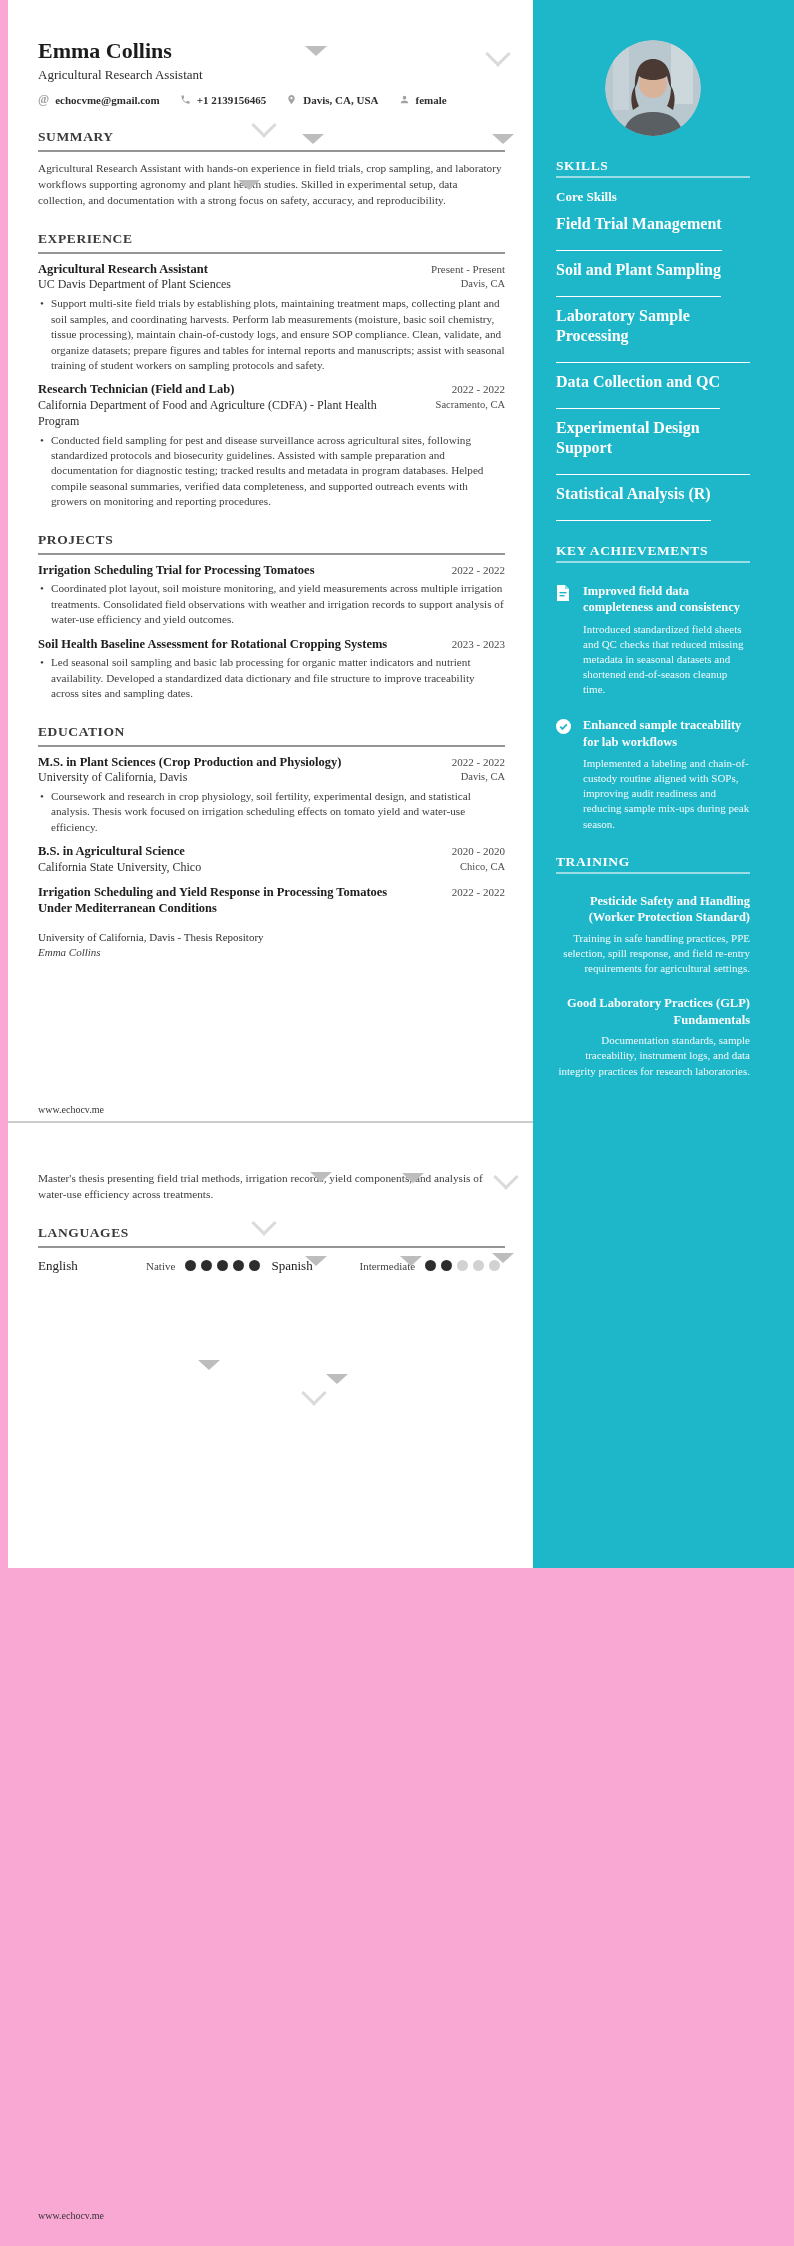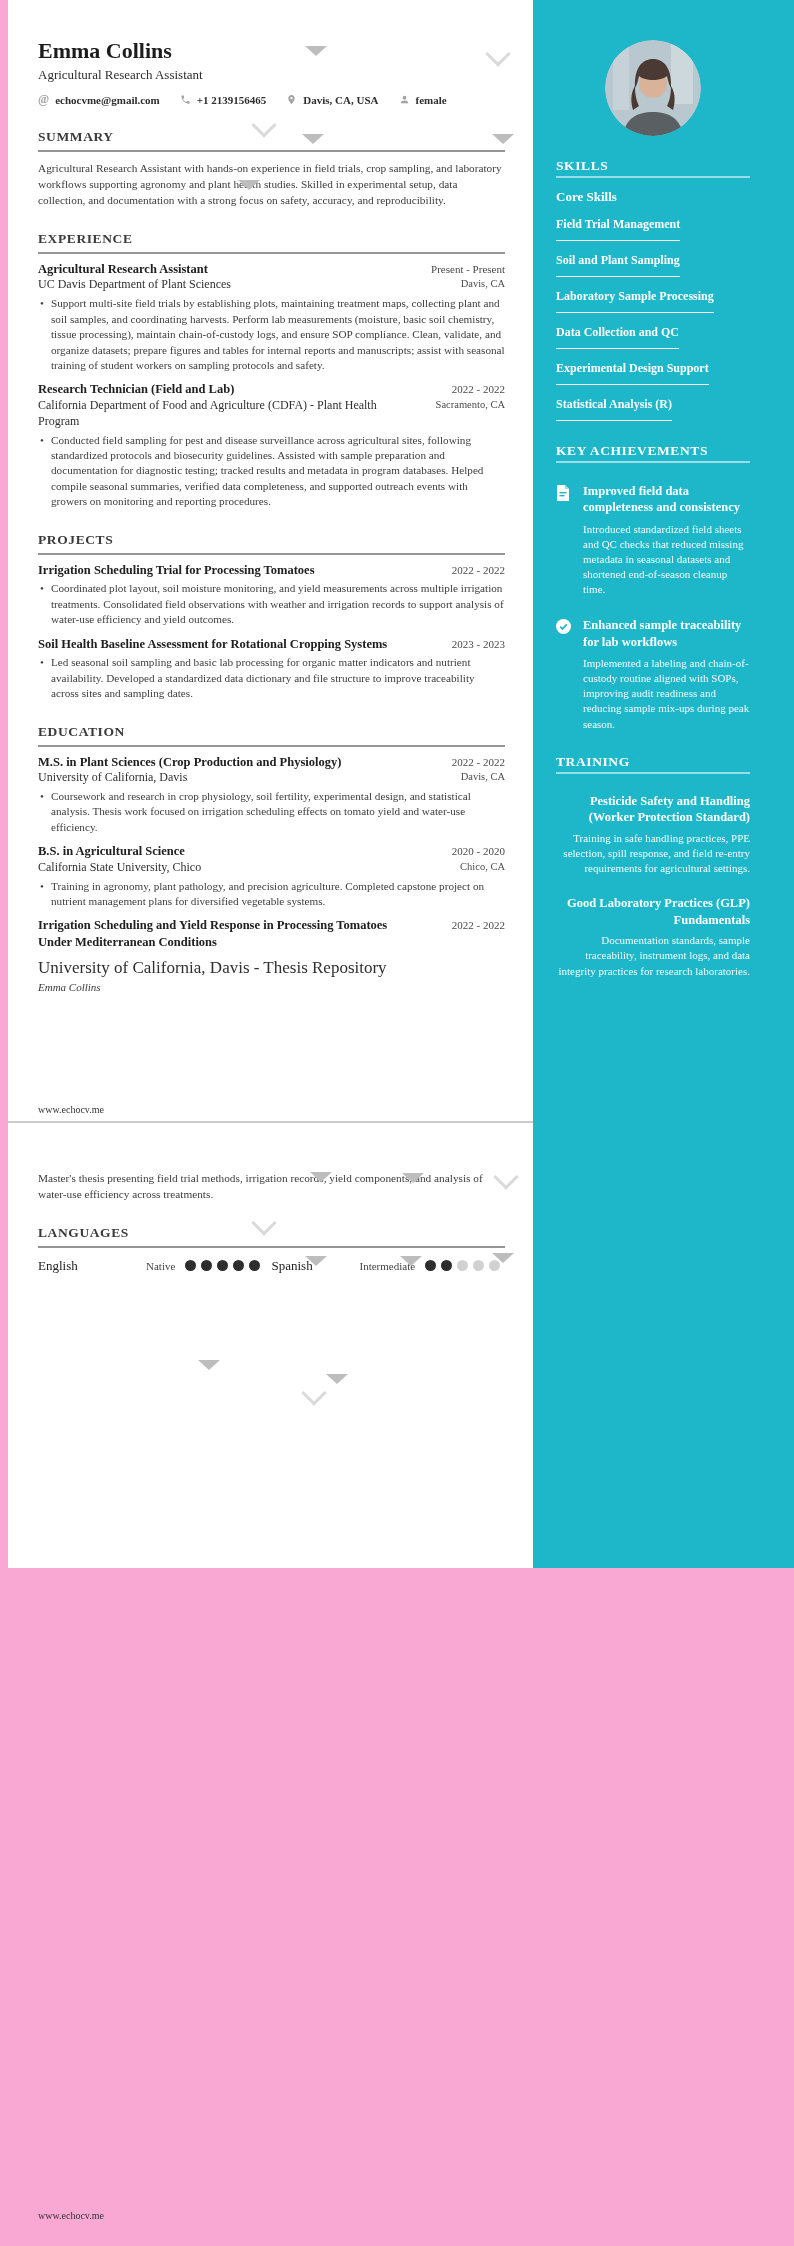--- a/index.html
+++ b/index.html
@@ -8,21 +8,21 @@
   .page{position:absolute;left:8px;width:525px;background:#ffffff;box-sizing:border-box;overflow:hidden;}
   .page1{top:0;height:1121px;padding:26px 28px 0 30px;}
   .page2{top:1123px;height:445px;padding:48px 28px 0 30px;}
   .page-divider{position:absolute;left:8px;top:1121px;width:525px;height:2px;background:#cccccc;}
   
   .sidebar{position:absolute;left:533px;top:0;width:261px;height:1568px;background:#1eb6c9;box-sizing:border-box;padding:0 44px 0 23px;color:#ffffff;}
   .photo{width:96px;height:96px;border-radius:50%;overflow:hidden;margin:40px auto 0;display:block;}
   .sb-h{font-size:13.5px;font-weight:bold;letter-spacing:.6px;margin:22px 0 0;padding-bottom:2px;border-bottom:2px solid rgba(255,255,255,.55);}
   .sb-sub{font-size:13px;font-weight:bold;margin-top:11px;}
   .skill{display:block;margin-top:9px;}
-  .skill span{display:inline-block;font-size:12px;font-weight:bold;padding-bottom:8px;border-bottom:1.5px solid #ffffff;line-height:1.25;}
+  .skill span{display:inline-block;font-size:16px;font-weight:bold;padding-bottom:16px;border-bottom:1.5px solid #ffffff;line-height:1.25;}
   .ach{display:flex;gap:12px;margin-top:20px;justify-content:center;}
   .ach .ic{flex:0 0 15px;padding-top:2px;}
   .ach-title{font-size:12.5px;font-weight:bold;line-height:1.3;}
   .ach-desc{font-size:11px;line-height:1.38;color:rgba(255,255,255,.95);margin-top:6px;}
   .tr-item{margin-top:19px;text-align:right;}
   .tr-title{font-size:12.5px;font-weight:bold;line-height:1.32;}
   .tr-desc{font-size:11px;line-height:1.38;color:rgba(255,255,255,.95);margin-top:5px;}
   
   .name{font-size:22px;font-weight:bold;color:#1c1c1c;line-height:1.2;margin-top:12px;}
   .role{font-size:13px;color:#2e2e2e;margin-top:3px;}
@@ -33,21 +33,21 @@
   .entry{margin-top:7px;margin-bottom:8px;}
   .erow{display:flex;justify-content:space-between;align-items:flex-start;}
   .etitle{font-size:12.5px;font-weight:bold;color:#202020;line-height:1.32;max-width:76%;}
   .edates{font-size:11px;color:#4a4a4a;white-space:nowrap;padding-top:2px;}
   .ecompany{font-size:12px;color:#2f2f2f;line-height:1.32;max-width:76%;}
   .eloc{font-size:10.5px;color:#4a4a4a;text-align:right;max-width:82px;line-height:1.3;}
   .bullets{margin:3px 0 0;padding:0;list-style:none;}
   .bullets li{font-size:11.2px;color:#3d3d3d;line-height:1.38;padding-left:13px;position:relative;}
   .bullets li::before{content:"•";position:absolute;left:2px;top:0;color:#3d3d3d;}
   .summary-p{font-size:11.3px;color:#3d3d3d;line-height:1.4;margin:9px 0 0;}
-  .pub-src{font-size:17px;color:#2f2f2f;margin-top:8px;}
+  .pub-src{font-size:11px;color:#2f2f2f;margin-top:14px;}
   .pub-auth{font-size:11px;color:#3a3a3a;font-style:italic;margin-top:3px;}
   .footer1{position:absolute;left:30px;bottom:6px;font-size:10px;color:#333333;}
   .footer2{position:absolute;left:38px;top:2210px;font-size:10px;color:#333333;}
   
   .langs{display:flex;margin-top:10px;}
   .lang{display:flex;align-items:center;flex:1 1 50%;}
   .lang .lname{font-size:13px;color:#222222;flex:0 0 108px;}
   .lang .llevel{font-size:11px;color:#444444;margin-right:10px;}
   .dots{display:flex;gap:5px;}
   .dot{width:11px;height:11px;border-radius:50%;background:#d2d2d2;}
@@ -164,23 +164,20 @@
 
     <div class="entry">
       <div class="erow">
         <span class="etitle">B.S. in Agricultural Science</span>
         <span class="edates">2020 - 2020</span>
       </div>
       <div class="erow">
         <span class="ecompany">California State University, Chico</span>
         <span class="eloc">Chico, CA</span>
       </div>
-      <ul class="bullets">
-          <li>Training in agronomy, plant pathology, and precision agriculture. Completed capstone project on nutrient management plans for diversified vegetable systems.</li>
-        </ul>
     </div>
 
 
     <div class="entry">
       <div class="erow">
         <span class="etitle">Irrigation Scheduling and Yield Response in Processing Tomatoes Under Mediterranean Conditions</span>
         <span class="edates">2022 - 2022</span>
       </div>
       <div class="pub-src">University of California, Davis - Thesis Repository</div>
       <div class="pub-auth">Emma Collins</div>

